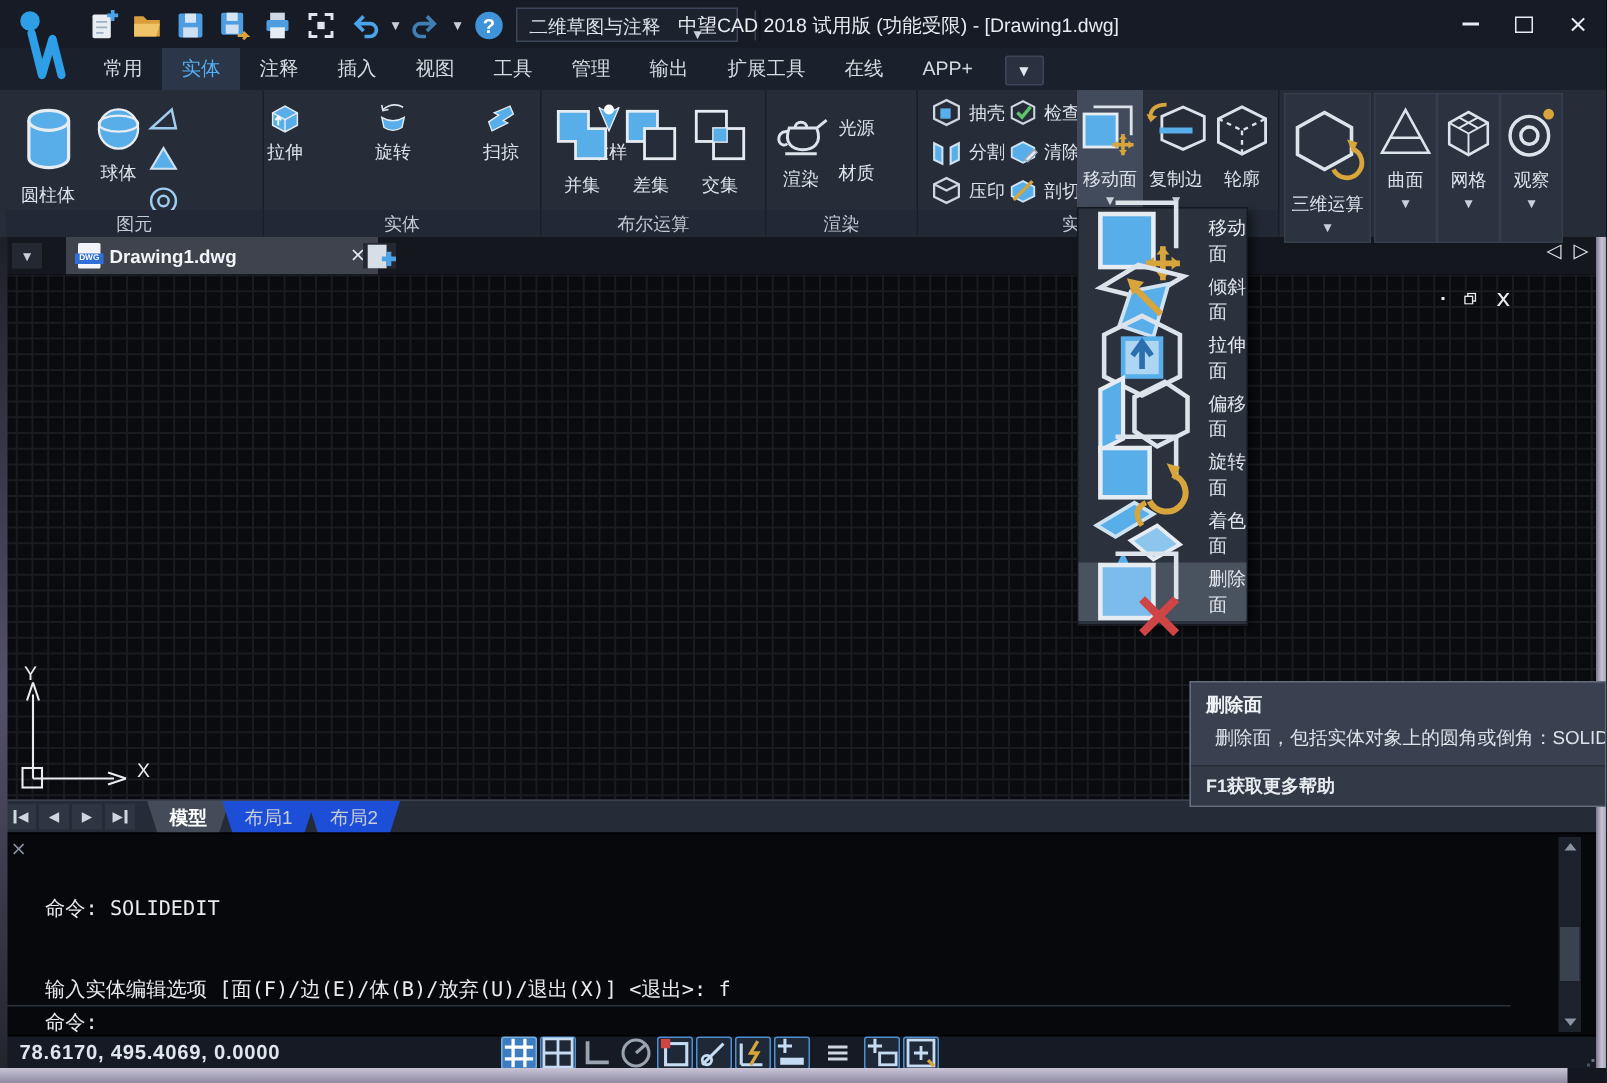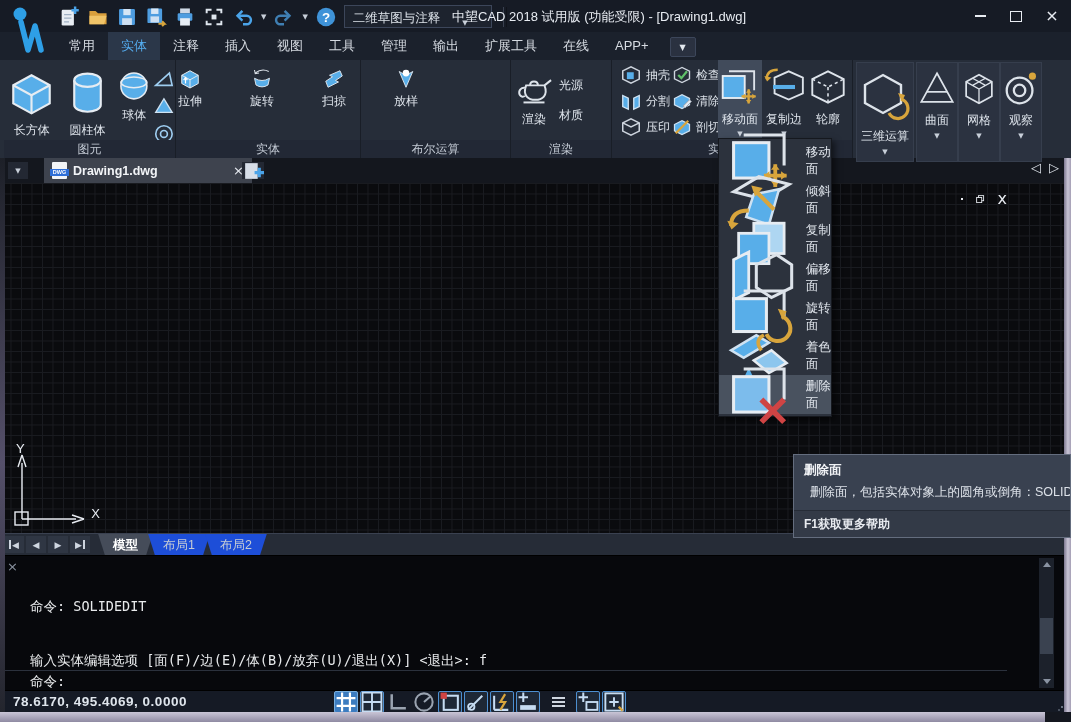--- a/index.html
+++ b/index.html
@@ -224,28 +224,20 @@
         <span class="car">▼</span>
       </div>
   </div>
 
   <div class="rb">
 
     <div class="panel" style="left:4px;width:171px;">
       <div class="prow">
         <div class="bigbtn" style="width:56px">
           <svg class="i30" viewBox="0 0 32 32">
-              <polygon points="5,11 16,5 27,11 27,22 16,28 5,22" fill="#58aee9" stroke="#e6ecf2" stroke-width="1.3"></polygon>
-              <polyline points="5,11 16,17 27,11" fill="none" stroke="#e6ecf2" stroke-width="1.3"></polyline>
-              <line x1="16" y1="17" x2="16" y2="28" stroke="#e6ecf2" stroke-width="1.3"></line>
-            </svg>
-          <span>长方体</span>
-        </div>
-        <div class="bigbtn" style="width:56px">
-          <svg class="i30" viewBox="0 0 32 32">
               <path d="M8 8v15a8 4 0 0 0 16 0V8" fill="#58aee9" stroke="#e6ecf2" stroke-width="1.3"></path>
               <ellipse cx="16" cy="8" rx="8" ry="4" fill="#58aee9" stroke="#e6ecf2" stroke-width="1.3"></ellipse>
             </svg>
           <span>圆柱体</span>
         </div>
         <div class="bigbtn" style="width:38px">
           <svg class="i30" viewBox="0 0 32 32">
               <circle cx="16" cy="16" r="11" fill="#58aee9" stroke="#e6ecf2" stroke-width="1.3"></circle>
               <ellipse cx="16" cy="13" rx="11" ry="4.5" fill="none" stroke="#e6ecf2" stroke-width="1.3"></ellipse>
             </svg>
@@ -297,20 +289,43 @@
               <path d="M7 6 16 27 25 6q-9 7-18 0z" fill="#58aee9" stroke="#e6ecf2" stroke-width="1.2"></path>
               <circle cx="16" cy="8" r="4.5" fill="#fff"></circle>
             </svg>
           <span>放样</span>
         </div>
       </div>
       <div class="plabel">实体</div>
     </div>
 
     <div class="panel" style="left:361px;width:149px;">
+      <div class="prow" style="padding-left:4px;">
+        <div class="bigbtn" style="width:46px">
+          <svg class="i30" viewBox="0 0 32 32">
+              <path d="M5 5h14v8h8v14H13v-8H5z" fill="#58aee9" stroke="#e6ecf2" stroke-width="1.3"></path>
+            </svg>
+          <span>并集</span>
+        </div>
+        <div class="bigbtn" style="width:46px">
+          <svg class="i30" viewBox="0 0 32 32">
+              <rect x="5" y="5" width="14" height="14" fill="#58aee9" stroke="#e6ecf2" stroke-width="1.3"></rect>
+              <rect x="13" y="13" width="14" height="14" fill="#262d3a" stroke="#e6ecf2" stroke-width="1.3"></rect>
+            </svg>
+          <span>差集</span>
+        </div>
+        <div class="bigbtn" style="width:46px">
+          <svg class="i30" viewBox="0 0 32 32">
+              <rect x="5" y="5" width="14" height="14" fill="none" stroke="#e6ecf2" stroke-width="1.3"></rect>
+              <rect x="13" y="13" width="14" height="14" fill="none" stroke="#e6ecf2" stroke-width="1.3"></rect>
+              <rect x="13" y="13" width="6" height="6" fill="#58aee9"></rect>
+            </svg>
+          <span>交集</span>
+        </div>
+      </div>
       <div class="plabel">布尔运算</div>
     </div>
 
     <div class="panel" style="left:511px;width:100px;">
       <div class="prow" style="padding-left:2px;">
         <div class="bigbtn" style="width:42px">
           <svg class="i30" viewBox="0 0 32 32">
               <path d="M10 14h14c3 8-2 11-7 11s-10-3-7-11zM13 14c0-4 6-4 6 0M24 14l5-4M10 16c-4-1-6 2-5 5 1 2 3 2 4 1" fill="none" stroke="#dde3ea" stroke-width="1.5"></path>
               <path d="M8 27h16" stroke="#dde3ea" stroke-width="1.5"></path>
             </svg>
@@ -505,26 +520,25 @@
       <svg class="i26" viewBox="0 0 28 28">
           <path d="M3 11 13 5l12 3-10 6z" fill="none" stroke="#dde3ea" stroke-width="1.2"></path>
           <polygon points="11,12 21,10 17,24 8,21" fill="#58aee9" stroke="#cfe2f2" stroke-width="1"></polygon>
           <path d="M19 18 12 11" stroke="#d8a53c" stroke-width="1.6"></path>
           <path d="M10 8.5l4.5 1L11.5 13z" fill="#d8a53c"></path>
         </svg>
       <span>倾斜面</span>
     </div>
     <div class="mi">
       <svg class="i26" viewBox="0 0 28 28">
-          <rect x="11" y="8" width="12" height="12" fill="#aed6f2" stroke="#e6ecf2" stroke-width="1.1"></rect>
-          <rect x="5" y="12" width="12" height="12" fill="#58aee9" stroke="#e6ecf2" stroke-width="1.1"></rect>
-          <path d="M2 9q0-6 7-6" fill="none" stroke="#d8a53c" stroke-width="1.6"></path>
-          <path d="M.5 7l1.7 3.5L5 8z" fill="#d8a53c"></path>
-        </svg>
-      <span>复制面</span>
+          <polygon points="4,8 14,3 24,8 24,19 14,24 4,19" fill="none" stroke="#dde3ea" stroke-width="1.2"></polygon>
+          <rect x="9" y="9" width="10" height="10" fill="#aed6f2" stroke="#58aee9" stroke-width="1.2"></rect>
+          <path d="M14 17v-6M11.5 13.5 14 10l2.5 3.5" stroke="#2b6fae" fill="none" stroke-width="1.5"></path>
+        </svg>
+      <span>拉伸面</span>
     </div>
     <div class="mi">
       <svg class="i26" viewBox="0 0 28 28">
           <polygon points="3,7 9,4 9,20 3,23" fill="#58aee9" stroke="#e6ecf2" stroke-width="1.1"></polygon>
           <polygon points="12,9 20,5 26,9 26,18 18,22 12,18" fill="none" stroke="#dde3ea" stroke-width="1.2"></polygon>
         </svg>
       <span>偏移面</span>
     </div>
     <div class="mi">
       <svg class="i26" viewBox="0 0 28 28">

